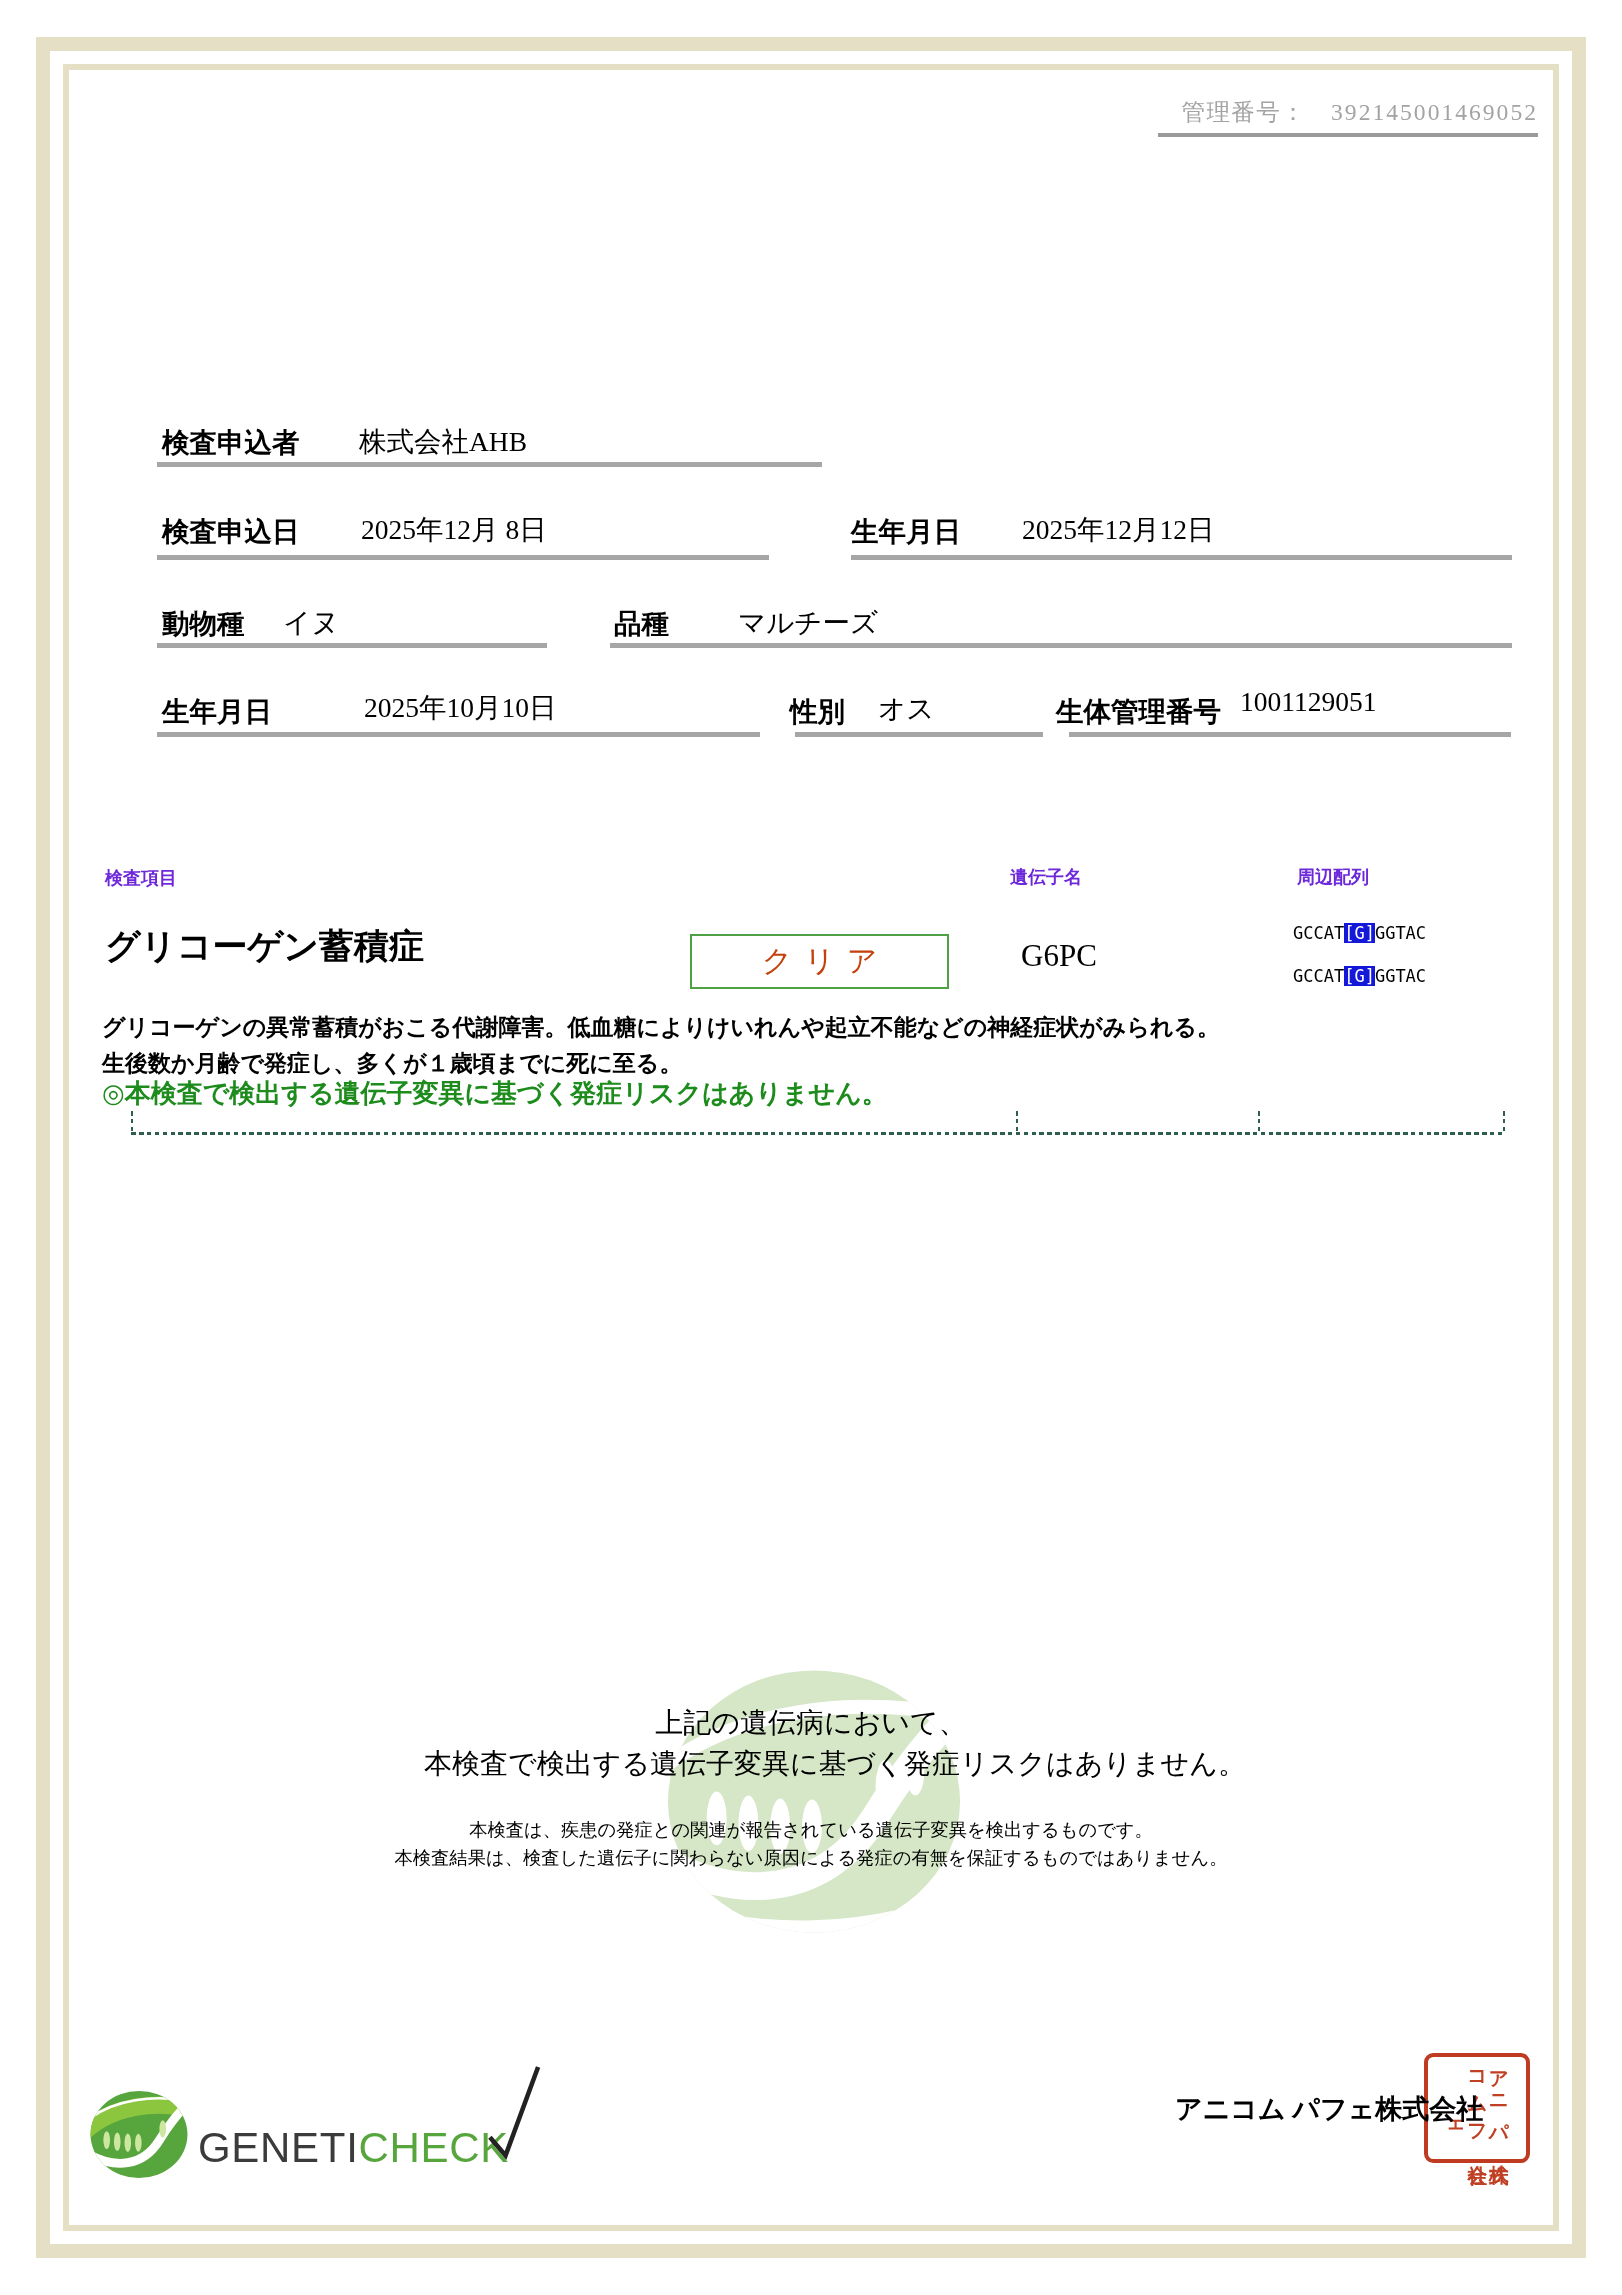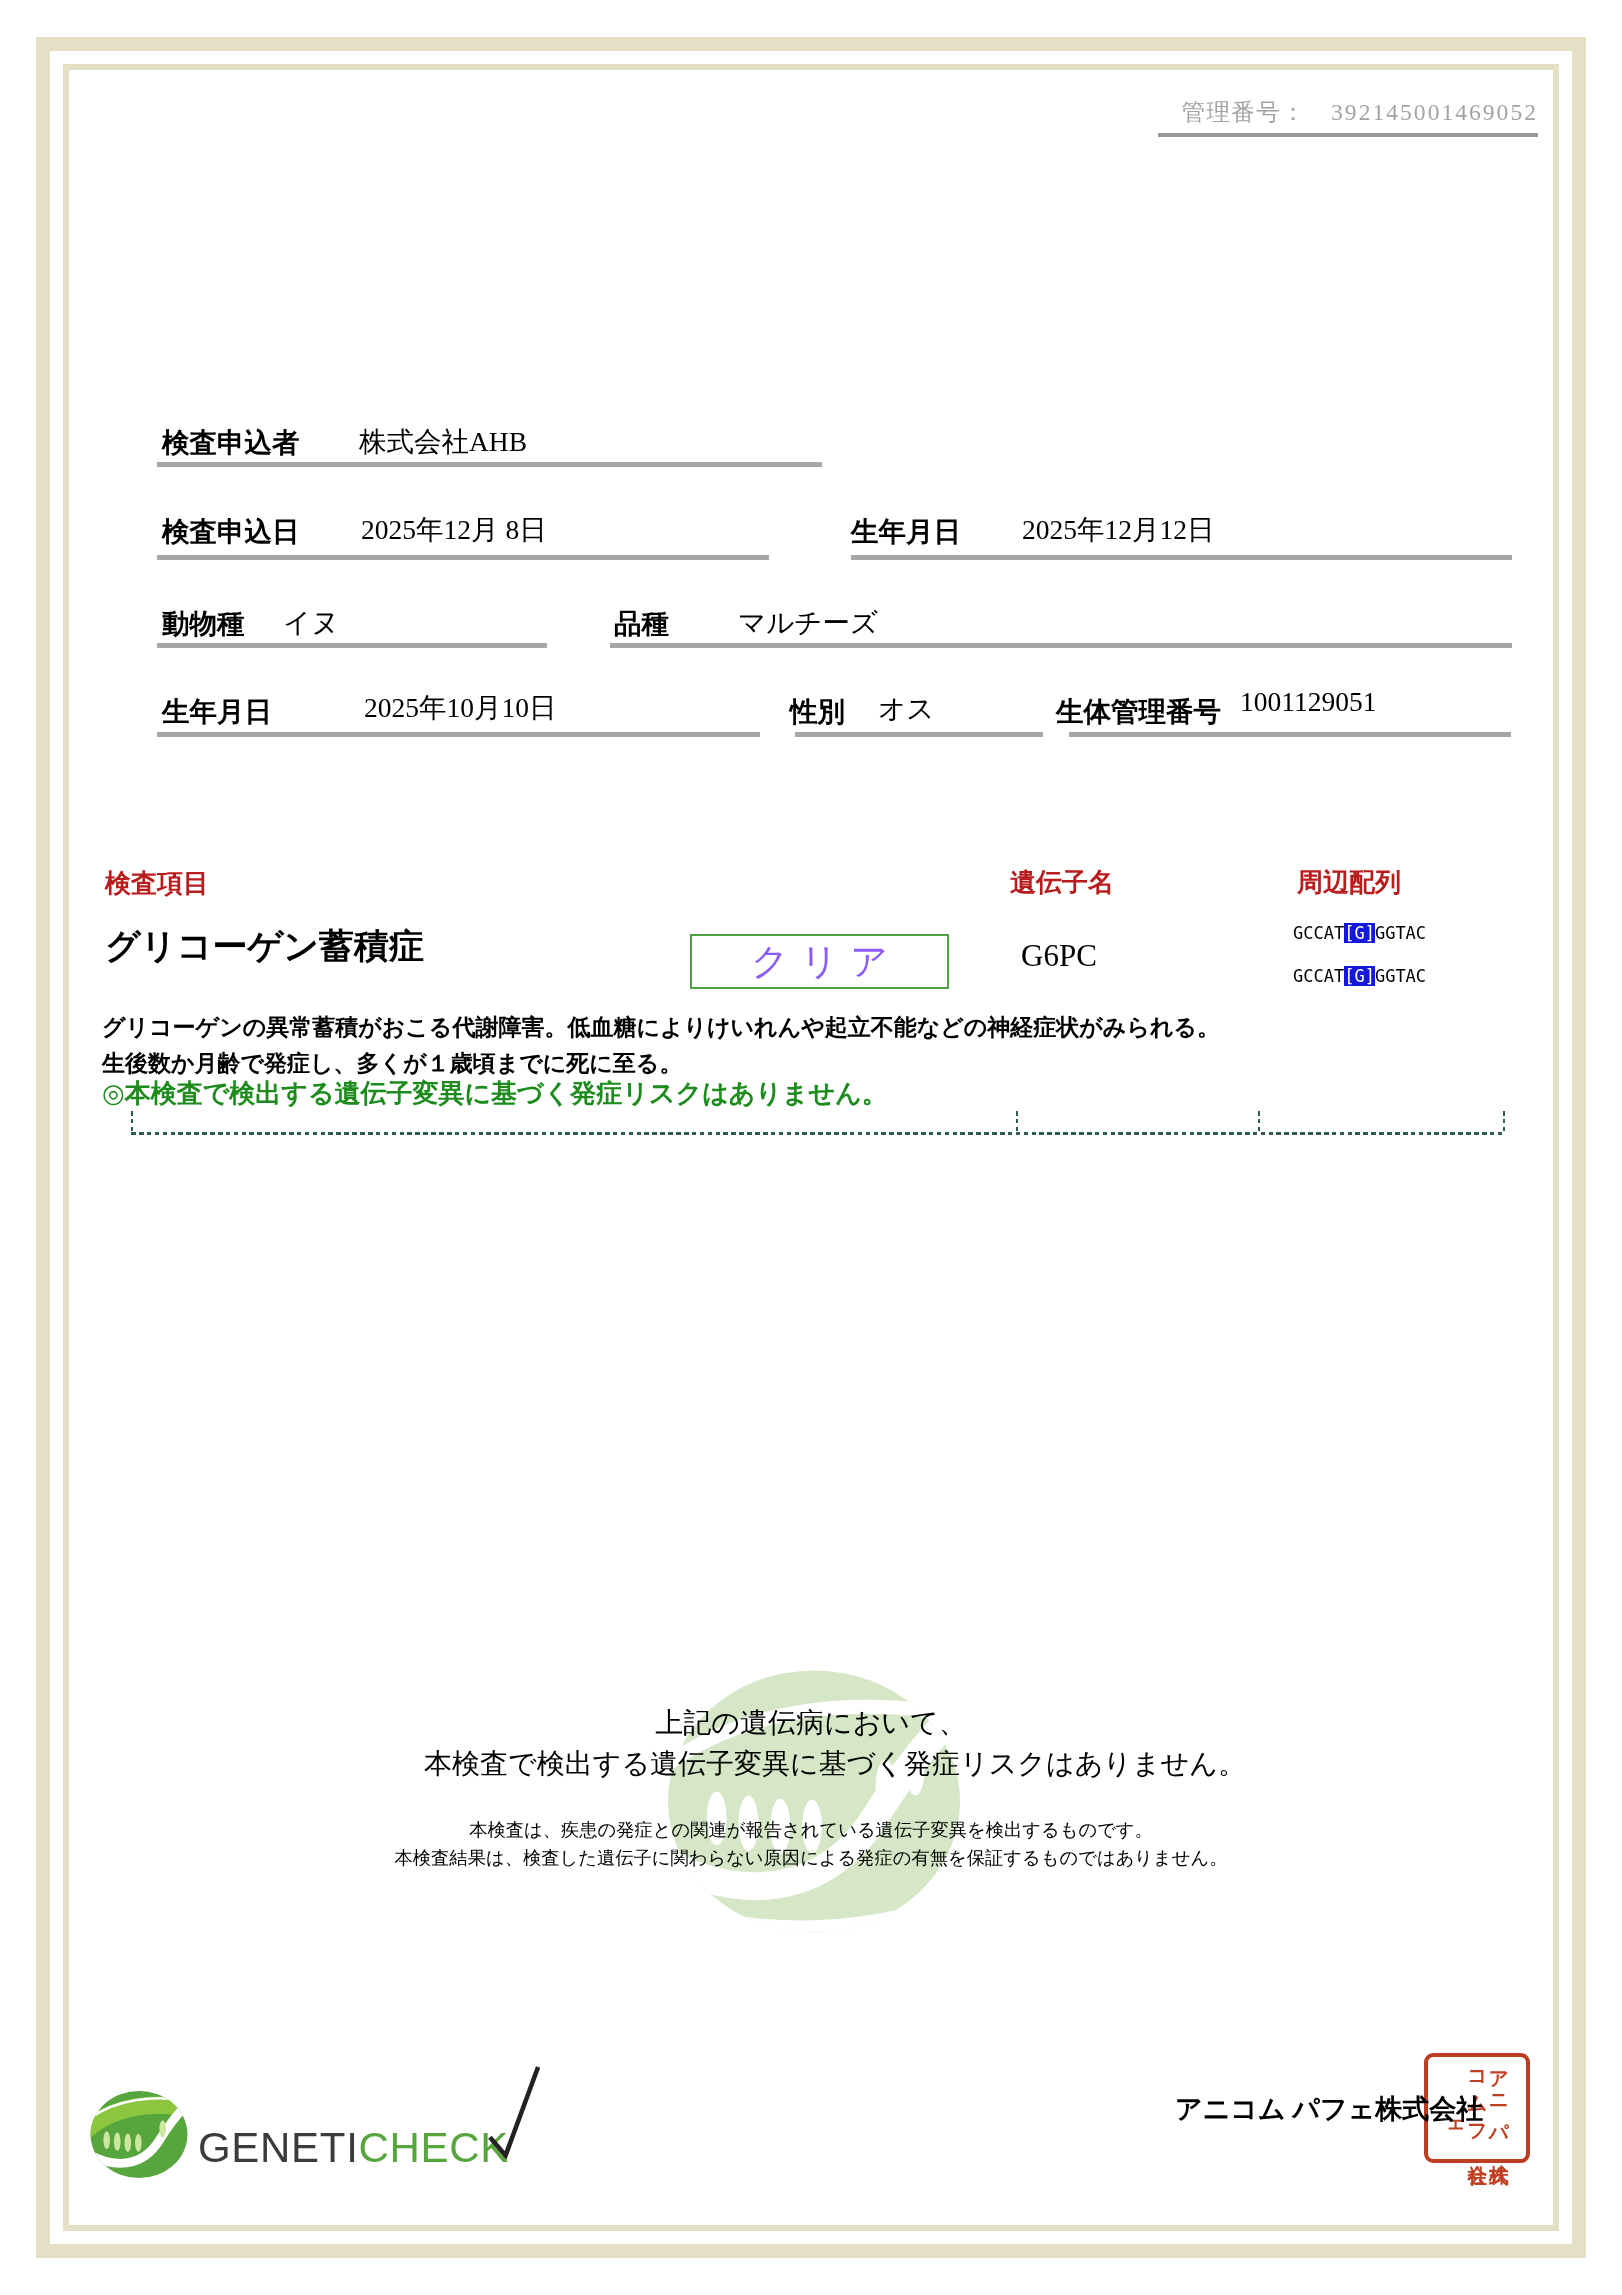--- a/index.html
+++ b/index.html
@@ -24,25 +24,25 @@
 
   
   .title{top:204px;left:0;width:1622px;text-align:center;font-size:79px;font-weight:bold;letter-spacing:7.9px;white-space:nowrap;}
 
   
   .flabel{font-size:27.5px;font-weight:bold;white-space:nowrap;}
   .fvalue{font-size:27.5px;white-space:nowrap;}
   .uline{height:4.6px;background:#a6a6a6;}
 
   
-  .green-head{font-size:26px;font-weight:bold;color:#b91c1c;white-space:nowrap;}
+  .green-head{font-size:18px;font-weight:bold;color:#6d28d9;white-space:nowrap;}
   .disease{font-size:35px;font-weight:bold;white-space:nowrap;}
   .clear-box{left:690px;top:934px;width:255px;height:51px;border:2px solid #4fa244;
              display:flex;align-items:center;justify-content:center;}
-  .clear-box span{font-size:37px;color:#8b5cf6;letter-spacing:11.8px;text-indent:11.8px;}
+  .clear-box span{font-size:30px;color:#c2410c;letter-spacing:11.8px;text-indent:11.8px;}
   .gene{font-size:31px;white-space:nowrap;}
   .seq{font-size:17px;font-family:"DejaVu Sans Mono","Liberation Mono",monospace;white-space:nowrap;letter-spacing:0px;}
   .seq .var{background:#1418d9;color:#ffffff;}
   .desc{font-size:23px;font-weight:bold;white-space:nowrap;}
   .risk{font-size:26px;font-weight:bold;color:#1d8c1d;white-space:nowrap;}
   .dash-h{height:2.6px;background:repeating-linear-gradient(90deg,#2e5f4e 0 4.6px,transparent 4.6px 7.9px);}
   .dash-v{width:2px;background:repeating-linear-gradient(180deg,#2e5f4e 0 4.6px,transparent 4.6px 7.9px);}
 
   
   .sum-line{left:0;width:1622px;text-align:center;font-family:"Liberation Sans","DejaVu Sans",sans-serif;

